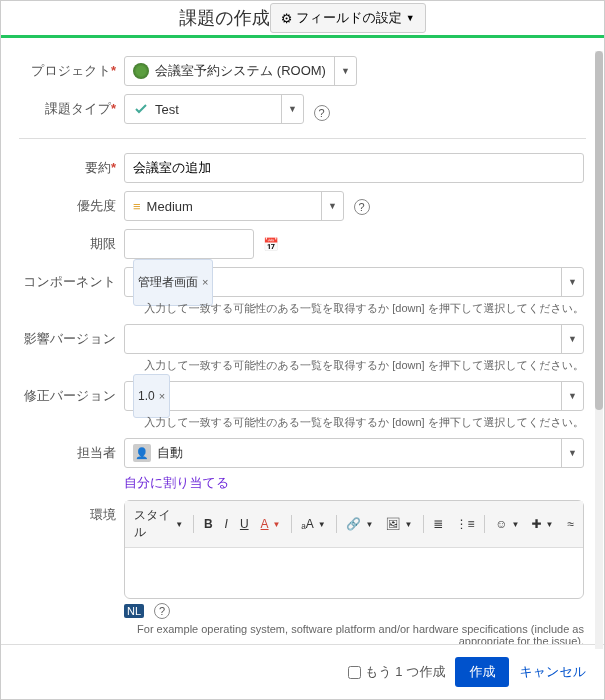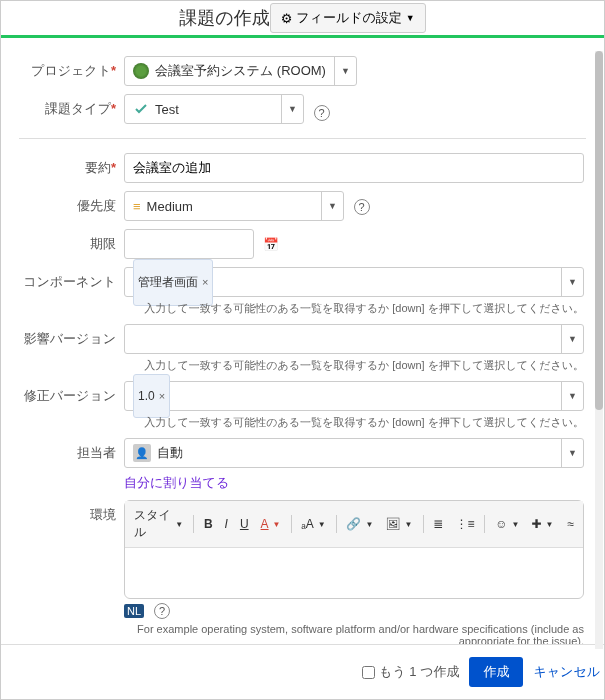--- a/index.html
+++ b/index.html
@@ -28,21 +28,21 @@
 .tag { background: #eef3fa; border: 1px solid #cdd9ea; border-radius: 3px; padding: 14px 4px; font-size: 12px; display: inline-flex; align-items: center; gap: 4px; }
 .tag .x { cursor: pointer; color: #666; font-size: 11px; }
 .link { color: #6d28d9; cursor: pointer; font-size: 13px; }
 .avatar-box { width: 18px; height: 18px; background: #ccc; border-radius: 2px; display: inline-flex; align-items: center; justify-content: center; font-size: 11px; }
 .rte { border: 1px solid #ccc; border-radius: 6px; width: 100%; max-width: 460px; }
 .rte-toolbar { display: flex; align-items: center; border-bottom: 1px solid #ddd; background: #f5f5f5; padding: 3px 4px; gap: 2px; flex-wrap: nowrap; overflow: hidden; }
 .rte-btn { padding: 3px 5px; border-radius: 3px; cursor: pointer; font-size: 12px; color: #333; display: inline-flex; align-items: center; gap: 2px; }
 .rte-sep { width: 1px; height: 18px; background: #ccc; margin: 0 3px; }
 .rte-body { min-height: 50px; padding: 8px; font-size: 13px; }
 .caret-small { font-size: 8px; margin-left: 2px; }
-.footer { border-top: 1px solid #ddd; padding: 12px 4px; display: flex; justify-content: flex-end; align-items: center; gap: 10px; background: #fff; }
+.footer { border-top: 1px solid #ddd; padding: 12px 18px; display: flex; justify-content: flex-end; align-items: center; gap: 10px; background: #fff; }
 .chk-label { display: flex; align-items: center; gap: 4px; font-size: 13px; color: #555; }
 .btn-primary { background: #0052cc; color: #fff; border: none; padding: 6px 14px; border-radius: 3px; cursor: pointer; font-size: 13px; }
 .btn-link { background: none; border: none; color: #0052cc; cursor: pointer; font-size: 13px; }
 .proj-icon { width: 16px; height: 16px; border-radius: 50%; background: radial-gradient(circle, #5b9e3f 40%, #2d5a1f 100%); display: inline-block; }
 .type-icon { width: 16px; height: 16px; display: inline-flex; align-items: center; justify-content: center; }
 .prio-icon { color: #e2a83b; font-weight: bold; }
 .cal-icon { margin-left: 6px; cursor: pointer; }
 .scrollbar { position: absolute; right: 1px; top: 50px; bottom: 50px; width: 8px; background: #f0f0f0; }
 .scrollbar-thumb { width: 100%; height: 60%; background: #c0c0c0; border-radius: 4px; }
 </style>

